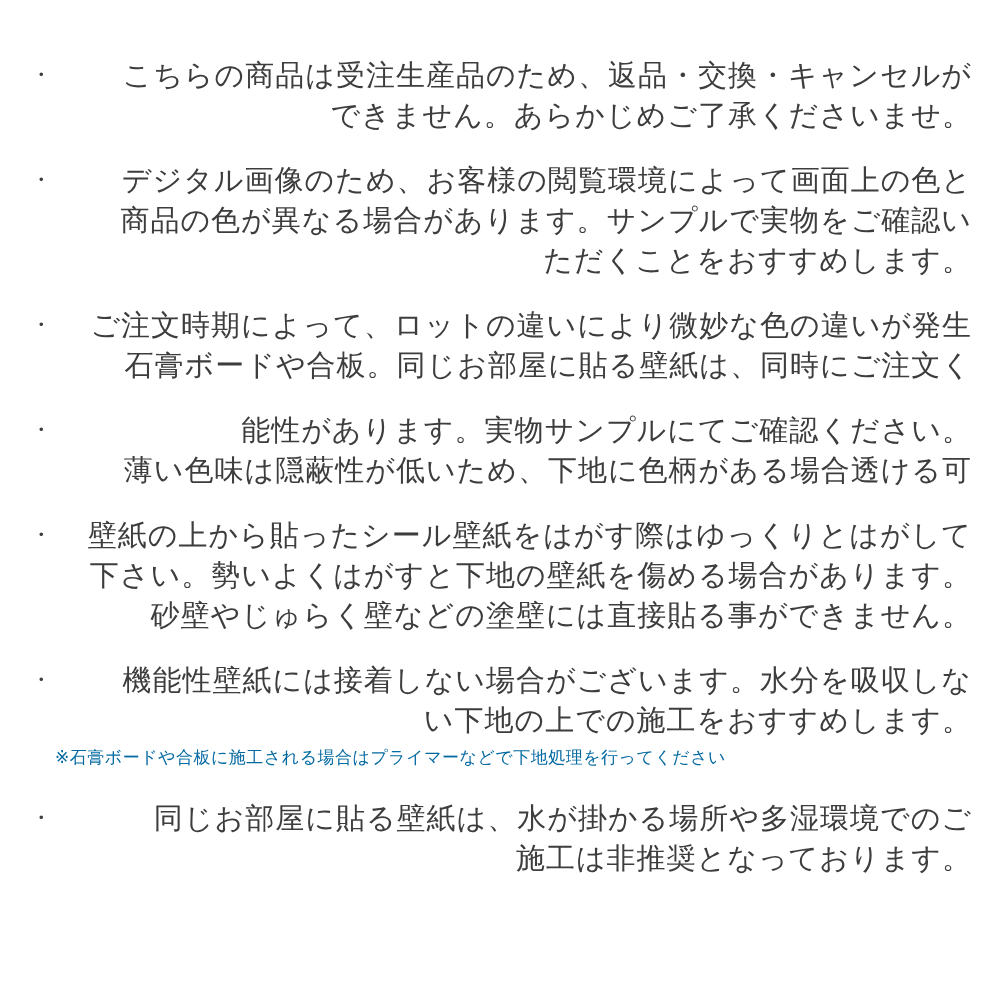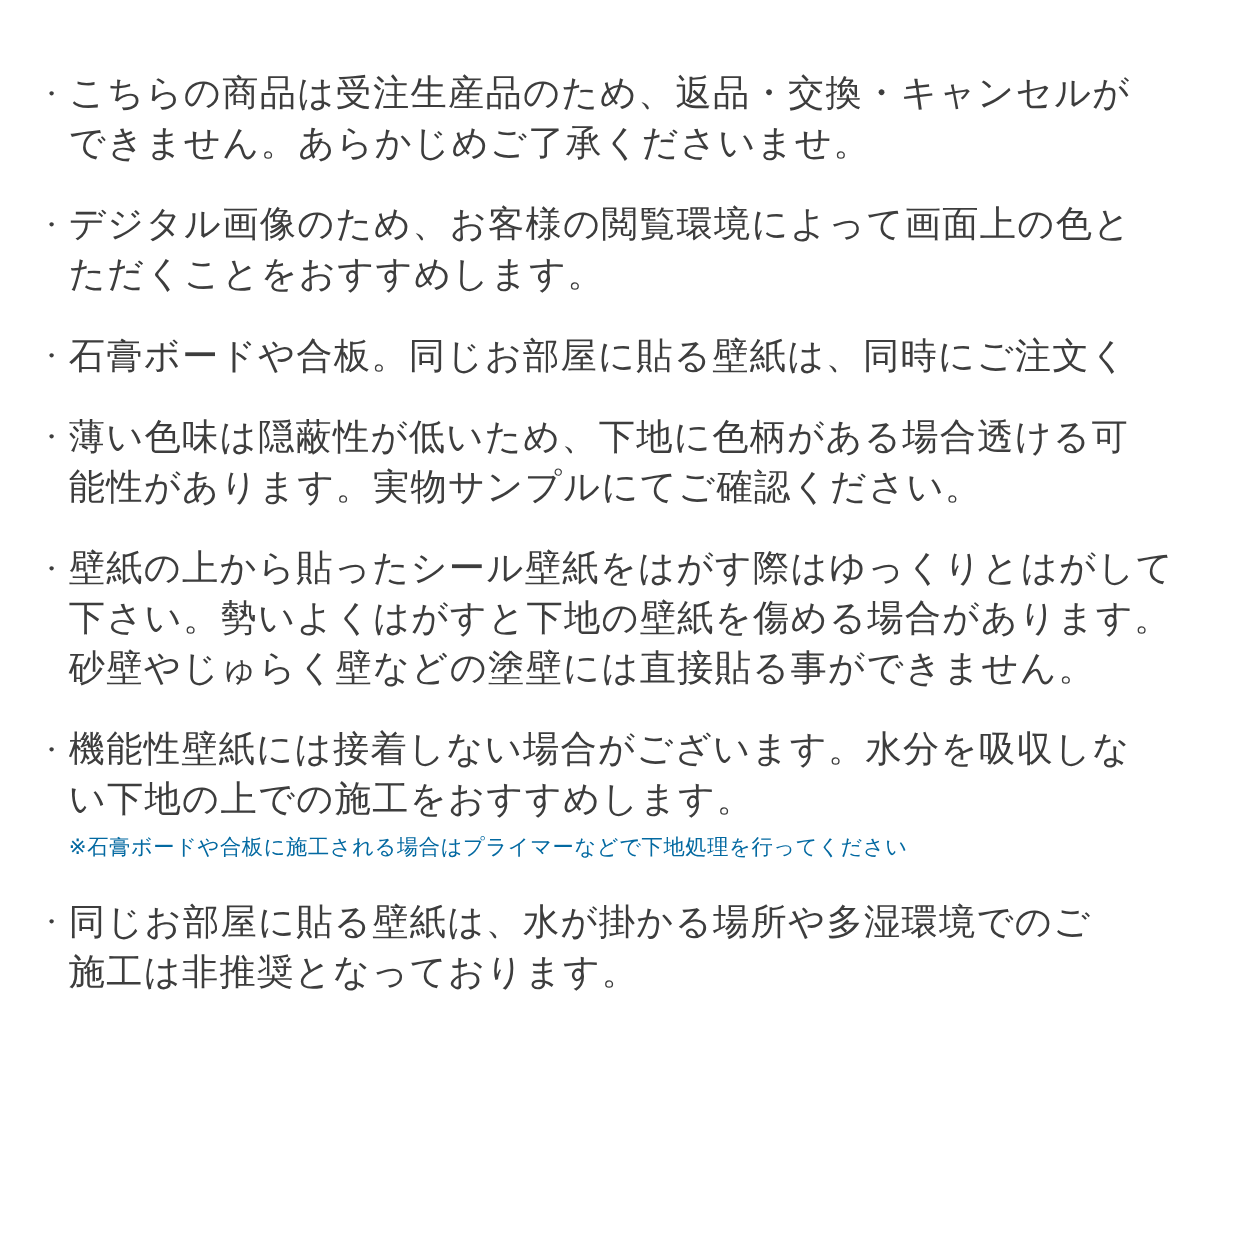--- a/index.html
+++ b/index.html
@@ -36,20 +36,21 @@
   .text {
     flex: 1;
     font-size: 29px;
     line-height: 40px;
     letter-spacing: 1px;
     color: #3d3d3d;
   }
   .line {
     display: block;
     white-space: nowrap;
+    text-align: right;
   }
   .footnote {
     display: block;
     font-size: 17px;
     line-height: 30px;
     letter-spacing: 0.5px;
     margin-top: 3px;
     white-space: nowrap;
     color: #0369a1;
   }
@@ -64,36 +65,38 @@
     <div class="text">
       <span class="line">こちらの商品は受注生産品のため、返品・交換・キャンセルが</span>
       <span class="line">できません。あらかじめご了承くださいませ。</span>
     </div>
   </div>
 
   <div class="item">
     <span class="bullet">・</span>
     <div class="text">
       <span class="line">デジタル画像のため、お客様の閲覧環境によって画面上の色と</span>
+      <span class="line">商品の色が異なる場合があります。サンプルで実物をご確認い</span>
       <span class="line">ただくことをおすすめします。</span>
     </div>
   </div>
 
   <div class="item">
     <span class="bullet">・</span>
     <div class="text">
+      <span class="line">ご注文時期によって、ロットの違いにより微妙な色の違いが発生</span>
       <span class="line">石膏ボードや合板。同じお部屋に貼る壁紙は、同時にご注文く</span>
     </div>
   </div>
 
   <div class="item">
     <span class="bullet">・</span>
     <div class="text">
+      <span class="line">能性があります。実物サンプルにてご確認ください。</span>
       <span class="line">薄い色味は隠蔽性が低いため、下地に色柄がある場合透ける可</span>
-      <span class="line">能性があります。実物サンプルにてご確認ください。</span>
     </div>
   </div>
 
   <div class="item">
     <span class="bullet">・</span>
     <div class="text">
       <span class="line">壁紙の上から貼ったシール壁紙をはがす際はゆっくりとはがして</span>
       <span class="line">下さい。勢いよくはがすと下地の壁紙を傷める場合があります。</span>
       <span class="line">砂壁やじゅらく壁などの塗壁には直接貼る事ができません。</span>
     </div>

